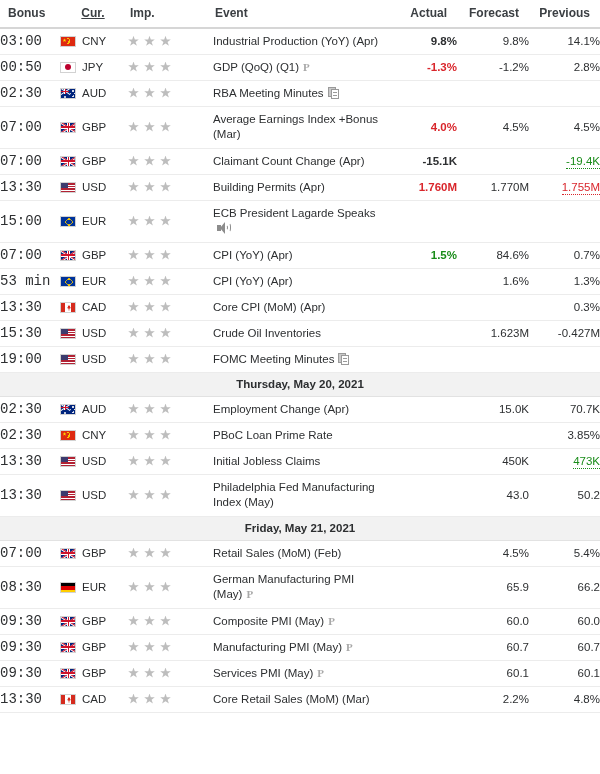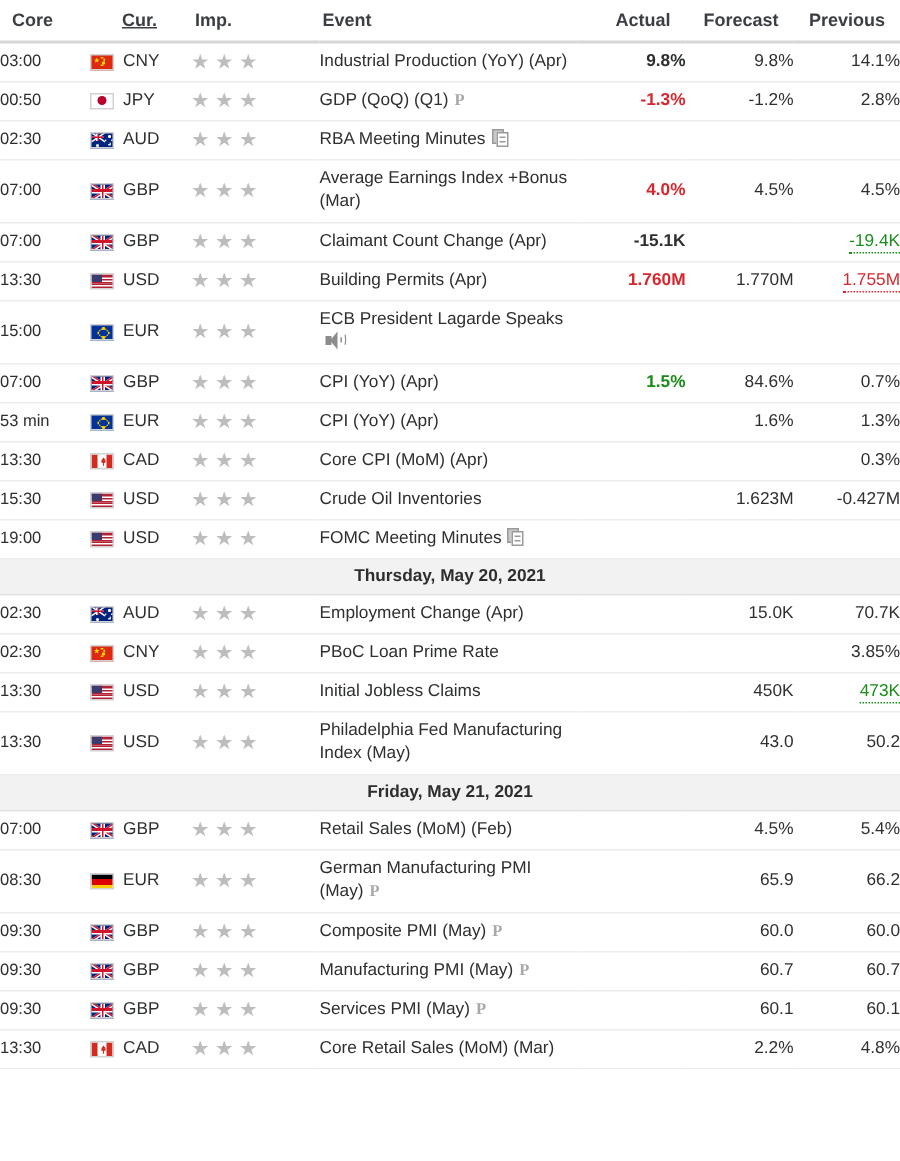--- a/index.html
+++ b/index.html
@@ -64,23 +64,24 @@
   tr.ev-row > td {
     border-bottom: 1px solid #ececec;
     padding: 0;
     vertical-align: middle;
     height: 26px;
   }
   tr.ev-row.tall > td { height: 42px; }
 
   td.td-time {
     padding-left: 8px;
-    font-size: 11px;
+    font-size: 14px;
     color: #2d2f31;
     white-space: nowrap;
+    font-family: Liberation Mono, monospace;
   }
   td.td-cur {
     padding-left: 4px;
     white-space: nowrap;
   }
   .cur-wrap {
     display: flex;
     align-items: center;
     gap: 6px;
   }
@@ -291,21 +292,21 @@
     <col class="c-time">
       <col class="c-cur">
       <col class="c-imp">
       <col class="c-event">
     <col class="c-actual">
       <col class="c-forecast">
       <col class="c-previous">
   </colgroup>
   <thead>
     <tr>
-      <th class="h-time">Core</th>
+      <th class="h-time">Bonus</th>
       <th class="h-cur">Cur.</th>
       <th class="h-imp">Imp.</th>
       <th class="h-event">Event</th>
       <th class="h-actual">Actual</th>
       <th class="h-forecast">Forecast</th>
       <th class="h-previous">Previous</th>
     </tr>
   </thead>
   <tbody id="calendar-body">
       <tr class="ev-row">

